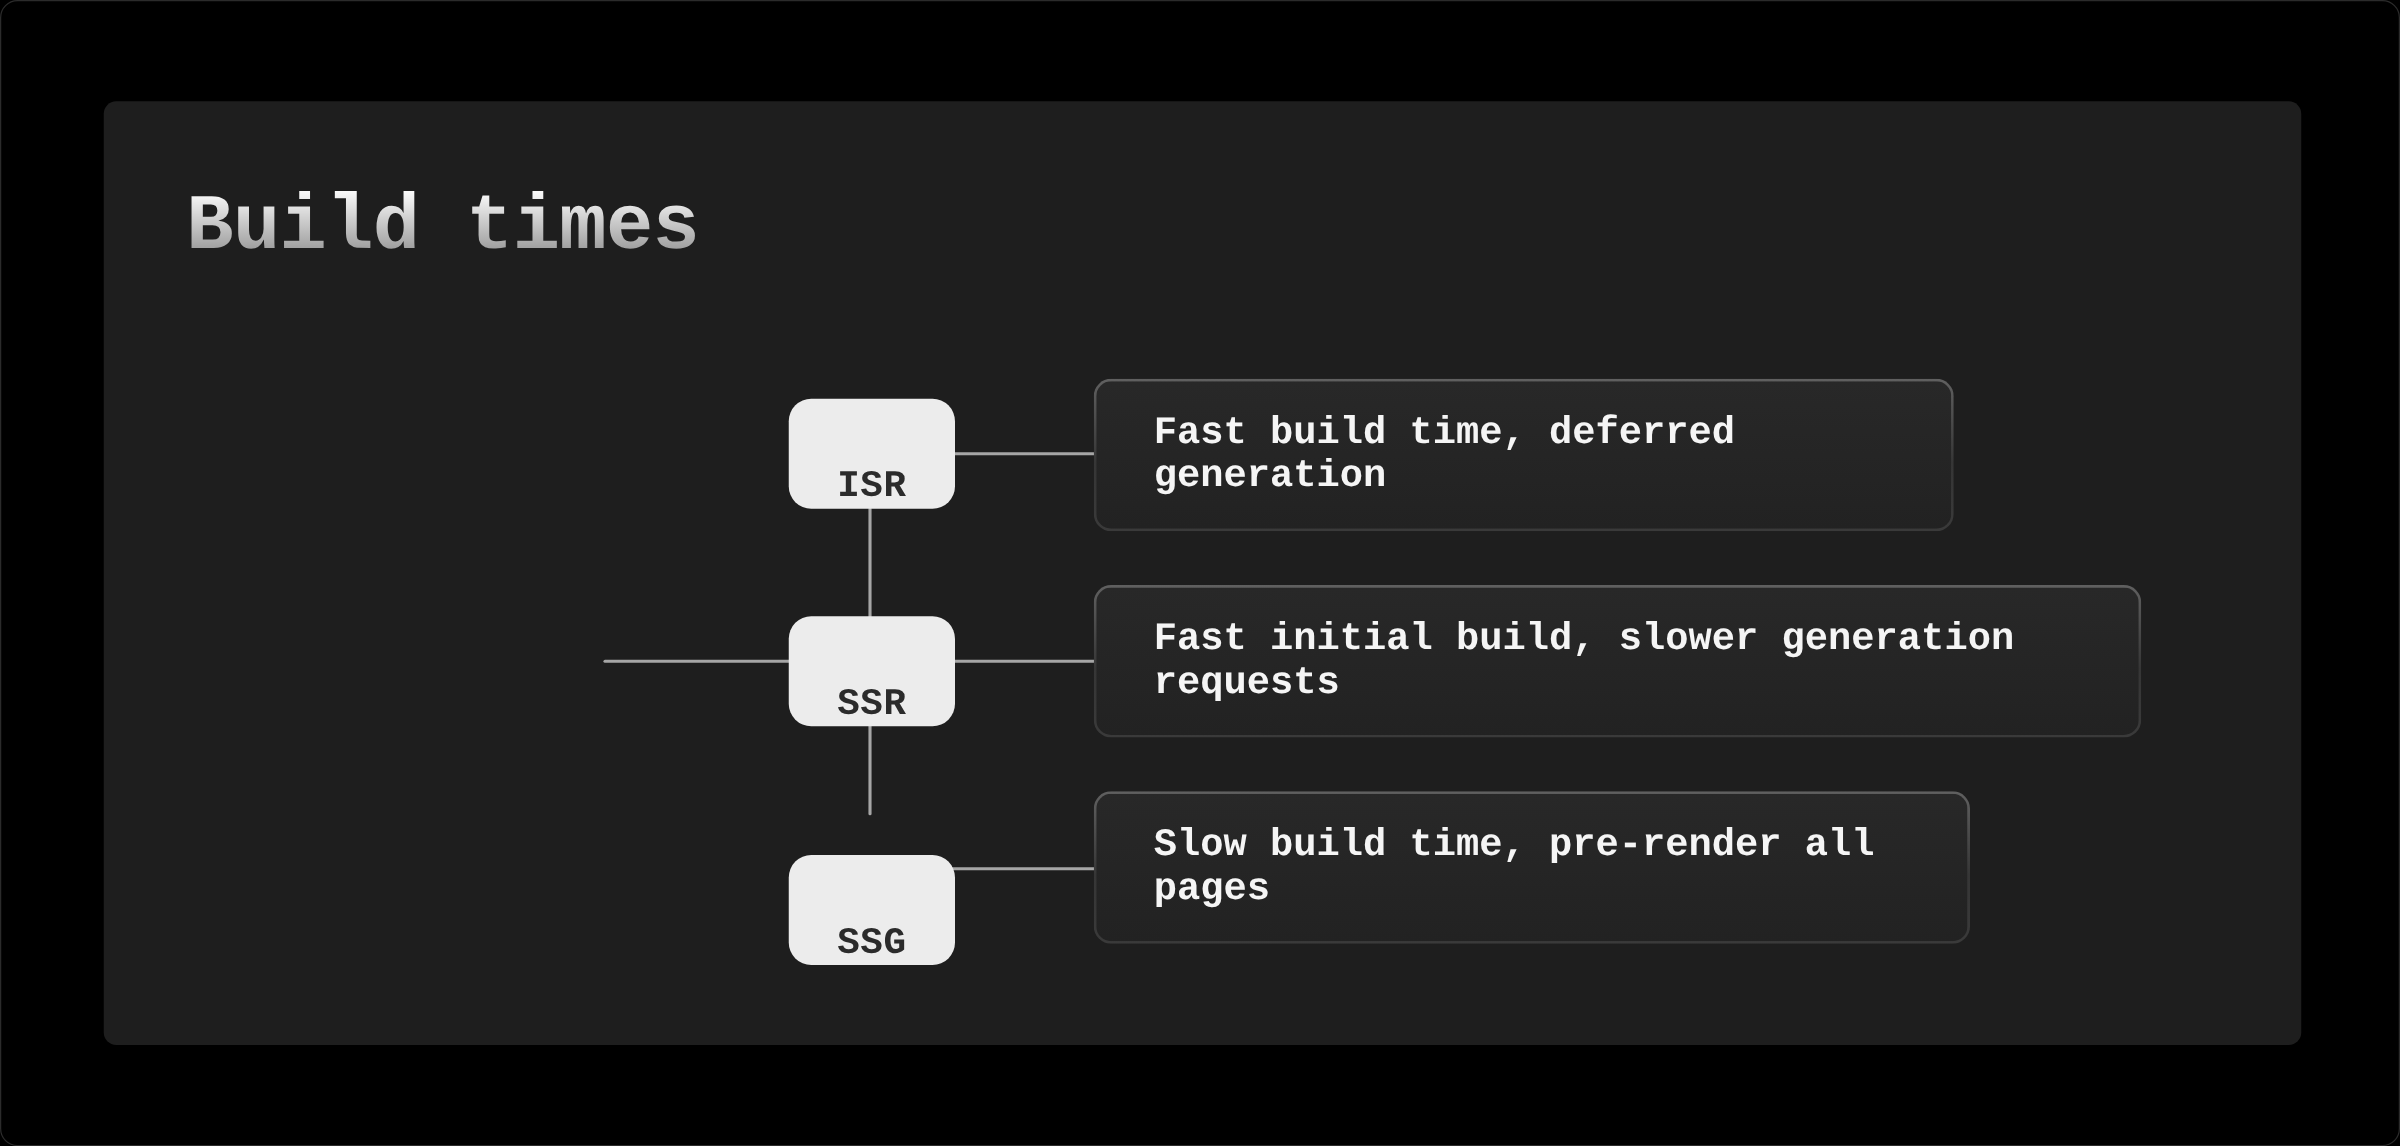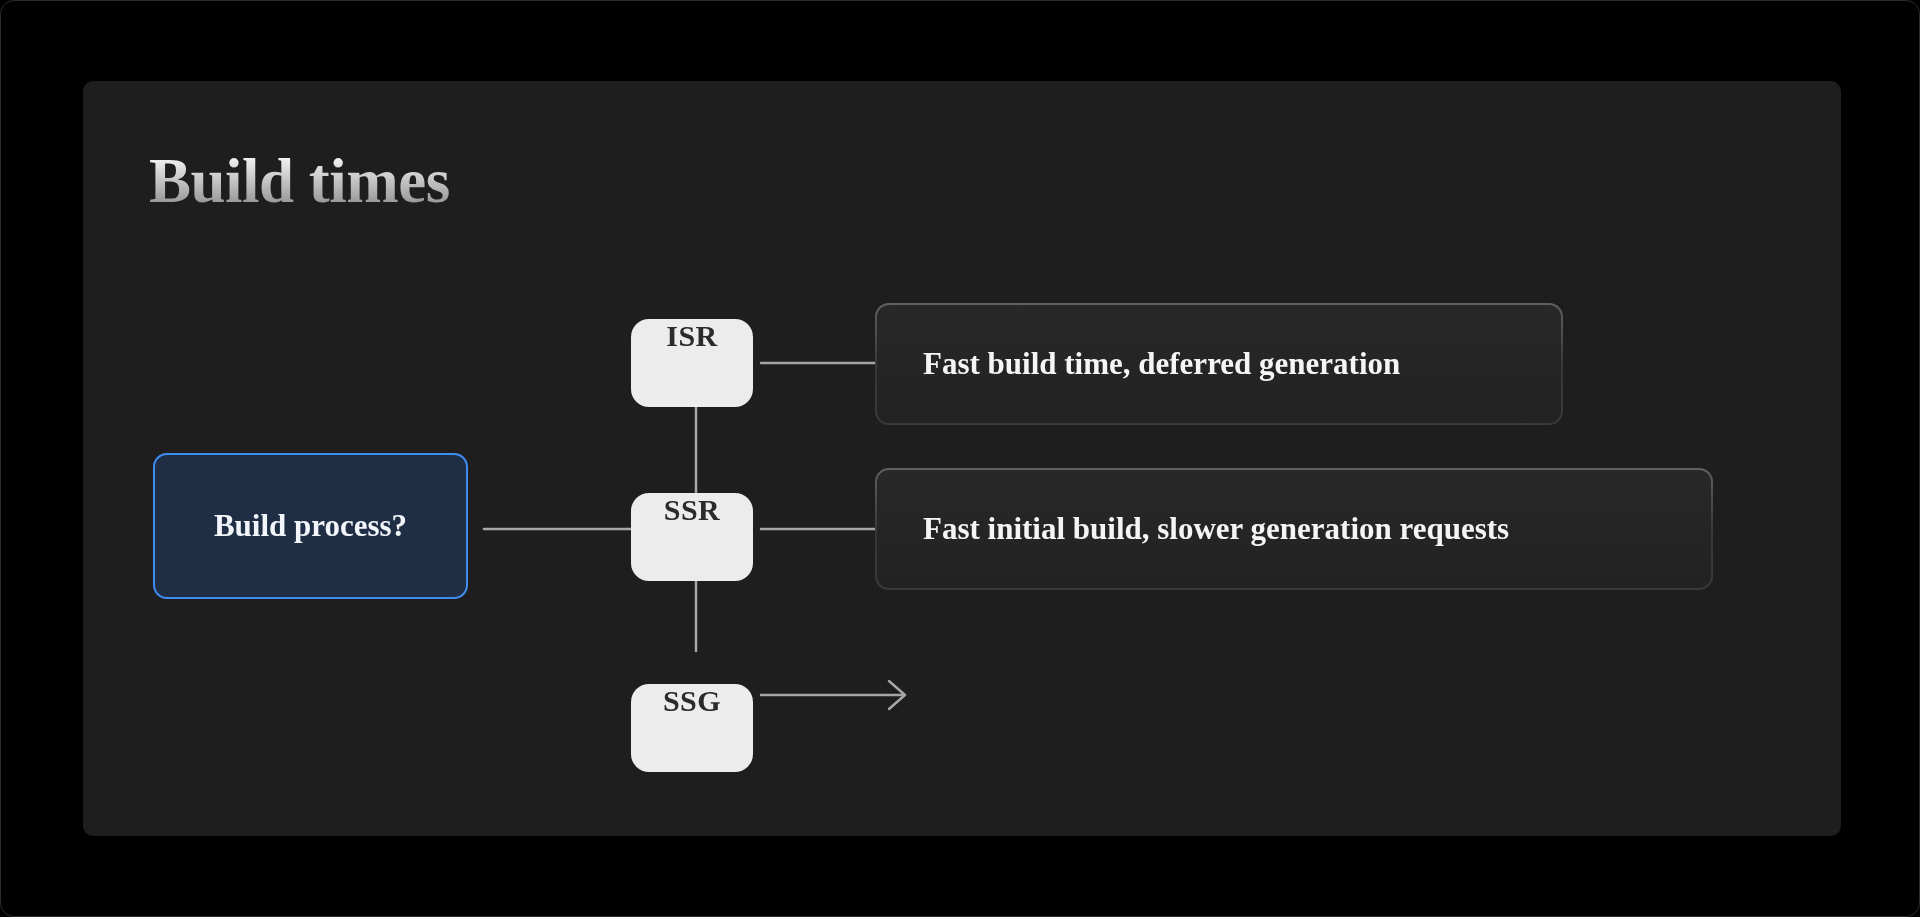--- a/index.html
+++ b/index.html
@@ -1,20 +1,20 @@
 <!DOCTYPE html>
 <html style="--page-bg: #000000; --card-bg: #1e1e1e; --accent-blue: #3f8cf2; --root-fill: #1f2e45; --node-fill: #ececec; --node-text: #2b2b2b; --connector: #a6a6a6;"><head>
 <meta charset="utf-8">
 <style>
   html,body { margin:0; padding:0; background:#000; }
   .stage {
     position:relative; width:1920px; height:917px; box-sizing:border-box;
     background:var(--page-bg,#000000);
     border:1px solid #2b2b2b; border-radius:14px; overflow:hidden;
-    font-family:Liberation Serif, serif;
+    font-family:Liberation Mono, monospace;
     padding-left:20px;
   }
   .card {
     position:absolute; left:82px; top:80px; width:1758px; height:755px;
     background:var(--card-bg,#1e1e1e); border-radius:10px;
   }
   .title {
     position:absolute; left:66px; top:66px; margin:0;
     font-size:63px; font-weight:700; letter-spacing:-0.5px; line-height:1.1;
     background:linear-gradient(180deg,#fcfcfc 8%,#848484 96%);
@@ -24,23 +24,23 @@
   svg.connectors * { stroke:var(--connector,#a6a6a6); stroke-width:2.5; fill:none; stroke-linecap:round; stroke-linejoin:round; }
 
   .root {
     position:absolute; left:70px; top:372px; width:315px; height:146px; box-sizing:border-box;
     background:var(--root-fill,#1f2e45);
     border:2.5px solid var(--accent-blue,#3f8cf2); border-radius:14px;
     display:flex; align-items:center; justify-content:center;
     font-size:31px; font-weight:700; color:#f2f5f9; z-index:2;
   }
   .node {
-    position:absolute; left:548px; width:122px; height:88px;
+    position:absolute; left:548px; width:133px; height:88px;
     background:var(--node-fill,#ececec); border-radius:18px;
-    display:flex; align-items:flex-start; justify-content:center;
+    display:flex; align-items:flex-end; justify-content:center;
     font-size:30px; font-weight:700; color:var(--node-text,#2b2b2b);
     letter-spacing:0.5px; z-index:2;
   }
   .node-isr { top:238px; } .node-ssr { top:384px;margin-top:28px; } .node-ssg { top:603px; }
   .result {
     position:absolute; left:792px; height:122px; box-sizing:border-box;
     border:2px solid transparent; border-radius:14px;
     background:
       linear-gradient(180deg,#282828 0%,#222222 100%) padding-box,
       linear-gradient(180deg,#606060 0%,#363636 55%,#3a3a3a 100%) border-box;
@@ -63,34 +63,34 @@
       <line x1="401" y1="448" x2="549" y2="448"></line>
       <line x1="613" y1="326" x2="613" y2="570"></line>
       <line x1="678" y1="282" x2="820" y2="282"></line>
       <polyline points="806,268 822,282 806,296"></polyline>
       <line x1="678" y1="448" x2="820" y2="448"></line>
       <polyline points="806,434 822,448 806,462"></polyline>
       <line x1="678" y1="614" x2="820" y2="614"></line>
       <polyline points="806,600 822,614 806,628"></polyline>
     </svg>
 
-    <div class="root">
-      <span>Build process?</span>
-    </div>
 
     <div class="node node-isr">
       <span>ISR</span>
     </div>
     <div class="node node-ssr">
       <span>SSR</span>
     </div>
     <div class="node node-ssg">
       <span>SSG</span>
     </div>
 
     <div class="result result-isr">
       <span>Fast build time, deferred generation</span>
     </div>
     <div class="result result-ssr">
       <span>Fast initial build, slower generation requests</span>
     </div>
+    <div class="result result-ssg">
+      <span>Slow build time, pre-render all pages</span>
+    </div>
   </div>
 </div>
 
 </body></html>

